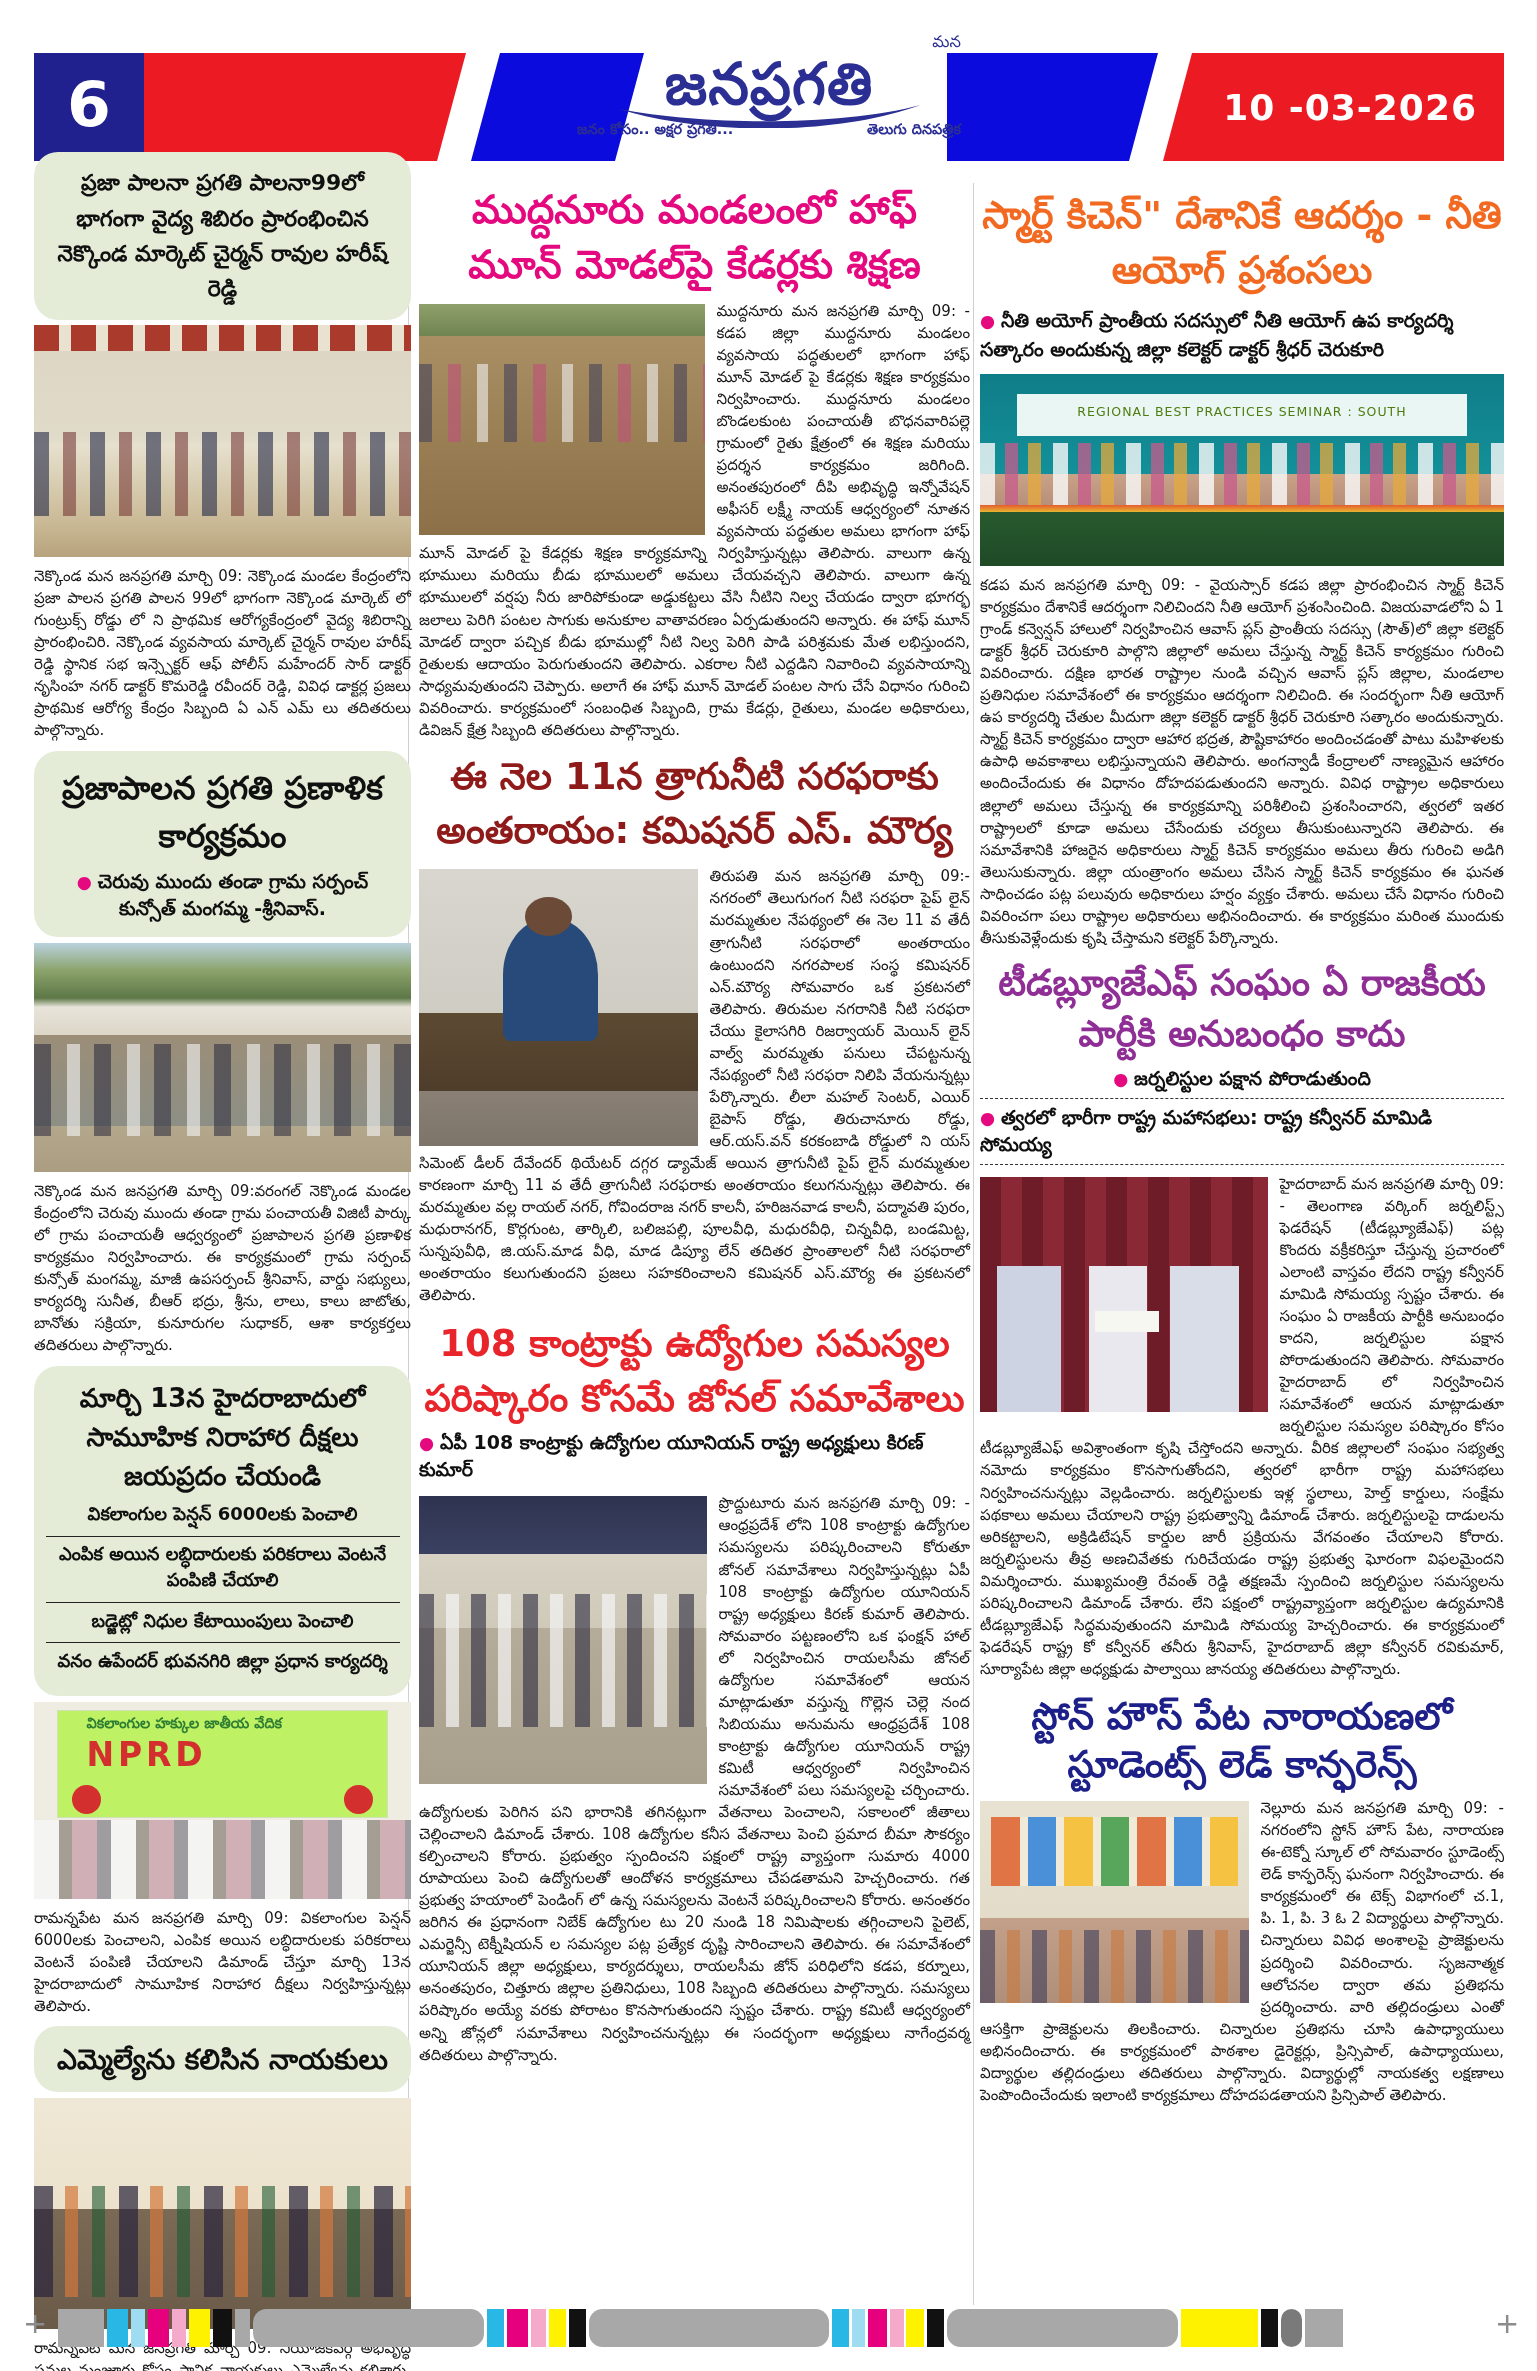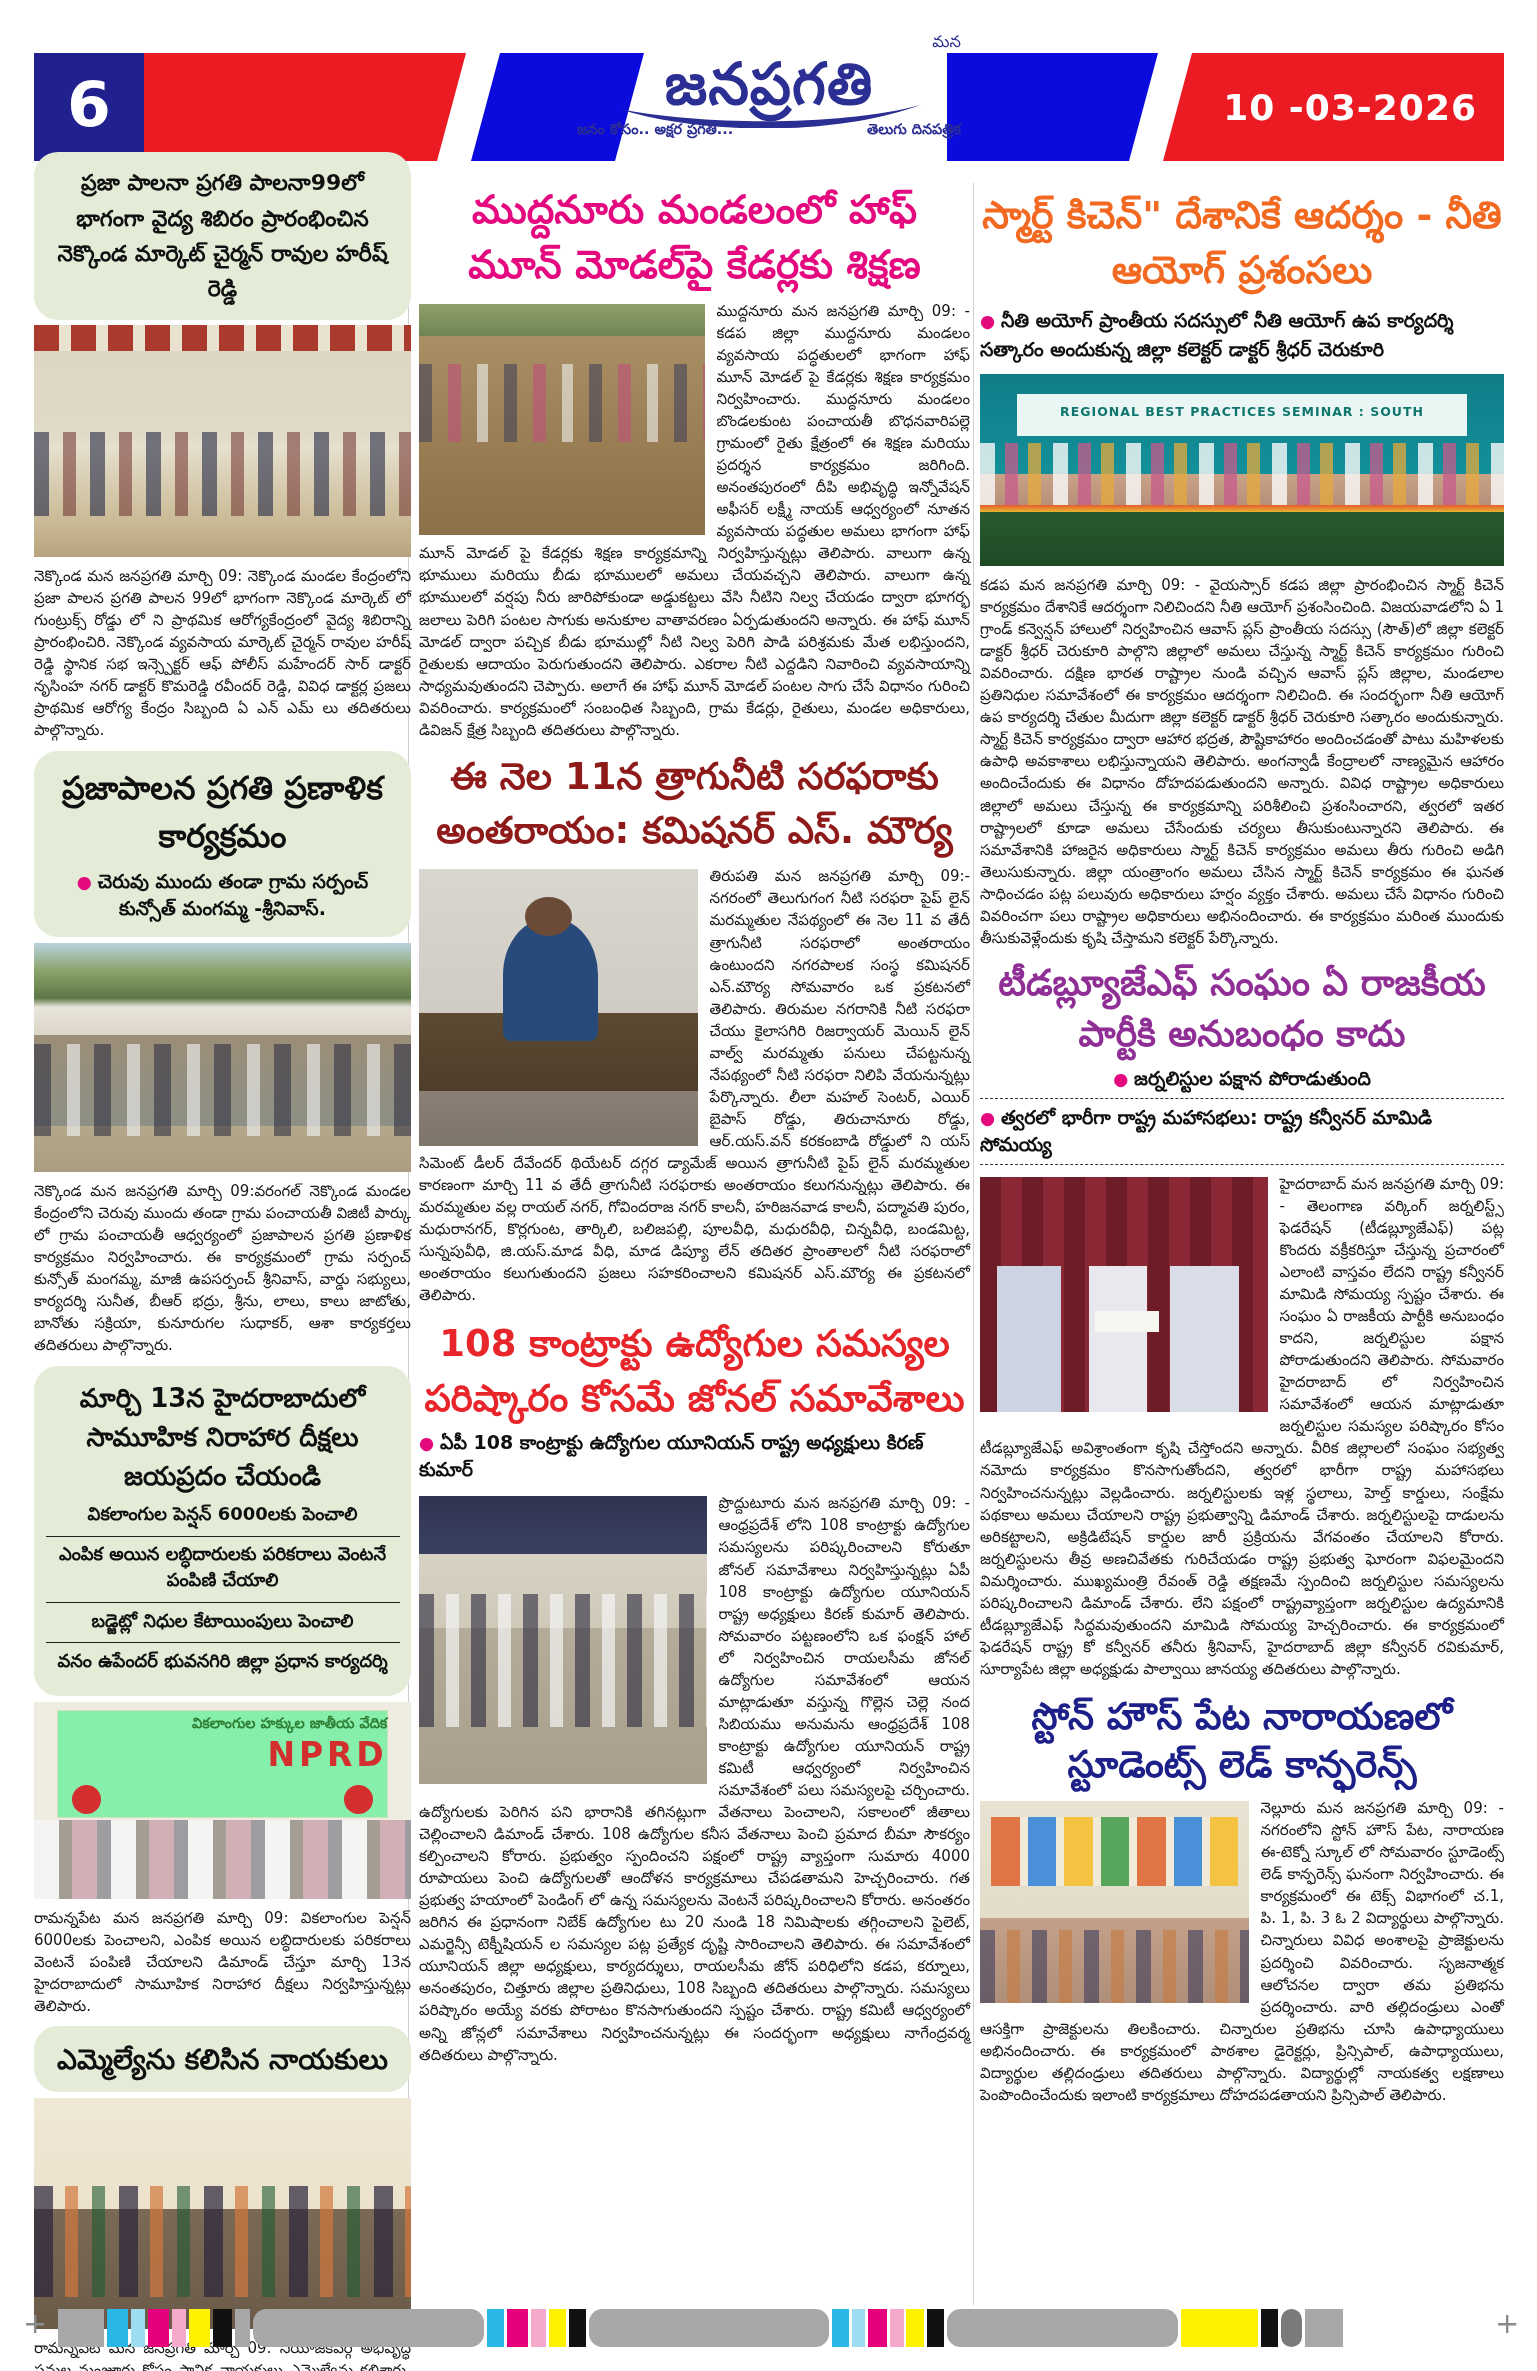--- a/index.html
+++ b/index.html
@@ -56,21 +56,21 @@
   
   .ph-tent{height:232px;background:linear-gradient(180deg,#a93a2c 0%,#b8473a 9%,#ddd6c4 9%,#e0dac8 48%,#e6e0cd 52%,#c9b894 86%,#b7a37e 100%);}
   .ph-tent::before{content:"";position:absolute;top:0;left:0;right:0;height:11%;
      background:repeating-linear-gradient(90deg,#a93a2c 0 25px,#e9e2d0 25px 37px);}
   .ph-tent::after{content:"";position:absolute;left:0;right:0;top:46%;height:36%;
      background:repeating-linear-gradient(90deg,rgba(35,40,70,.6) 0 15.4px,rgba(0,0,0,0) 15.4px 29px,rgba(110,45,45,.55) 29px 42px,rgba(0,0,0,0) 42px 56px);}
   .ph-outdoor{height:229px;background:linear-gradient(180deg,#b9d2de 0%,#8ba36b 12%,#5d7747 24%,#e8e4da 28%,#dcd6c8 40%,#9b8e78 40%,#8d8f85 80%,#b3a78c 80%,#ab9d80 100%);}
   .ph-outdoor::after{content:"";position:absolute;left:0;right:0;top:44%;height:40%;
      background:repeating-linear-gradient(90deg,rgba(40,40,60,.55) 0 17.3px,rgba(0,0,0,0) 17.3px 33px,rgba(245,245,245,.6) 33px 46px,rgba(0,0,0,0) 46px 60px);}
   .ph-nprd{height:197px;background:#efece2;}
-  .nprd-banner{position:absolute;top:4%;left:6%;right:6%;height:52%;background:#86efac;border:1.9px solid #cfe0bb;text-align:right;padding-top:3.8px;padding-left:29px;}
+  .nprd-banner{position:absolute;top:4%;left:6%;right:6%;height:52%;background:#bef264;border:1.9px solid #cfe0bb;text-align:left;padding-top:3.8px;padding-left:29px;}
   .nprd-line{color:#2e7d32;font-size:14.4px;font-weight:bold;}
   .nprd-logo{color:#d32f2f;font-size:33px;font-weight:bold;letter-spacing:3.8px;}
   .nprd-circle{position:absolute;width:29px;height:29px;border-radius:50%;background:#d32f2f;top:42%;}
   .ph-nprd::after{content:"";position:absolute;left:0;right:0;bottom:0;height:40%;
      background:repeating-linear-gradient(90deg,rgba(245,245,245,.9) 0 25px,rgba(90,80,70,.5) 25px 38px,rgba(200,160,170,.8) 38px 63px,rgba(60,60,80,.45) 63px 77px);}
   .ph-mla{height:231px;background:linear-gradient(180deg,#efe8d6 0%,#ece2cc 48%,#7a6a55 48%,#6a5a48 100%);}
   .ph-mla::after{content:"";position:absolute;left:0;right:0;top:38%;height:48%;
      background:repeating-linear-gradient(90deg,rgba(40,35,60,.7) 0 19px,rgba(0,0,0,0) 19px 31px,rgba(210,120,60,.7) 31px 44px,rgba(0,0,0,0) 44px 58px,rgba(30,90,50,.6) 58px 71px,rgba(0,0,0,0) 71px 85px);}
   .ph-field{width:286px;height:231px;background:linear-gradient(180deg,#8fa06b 0%,#6f8452 14%,#a98f63 14%,#9a7f55 58%,#8b7048 100%);}
   .ph-field::after{content:"";position:absolute;left:0;right:0;top:26%;height:34%;
@@ -78,21 +78,21 @@
   .ph-office{width:279px;height:277px;background:linear-gradient(180deg,#d9d6cf 0%,#cfccc4 52%,#5d4a33 52%,#4e3d2a 80%,#8a8075 80%,#7d746a 100%);}
   .ph-office::before{content:"";position:absolute;left:30%;top:18%;width:34%;height:44%;
      background:#274a7a;border-radius:46% 46% 8% 8%;}
   .ph-office::after{content:"";position:absolute;left:38%;top:10%;width:17%;height:14%;
      background:#6b4b38;border-radius:50%;}
   .ph-hall{width:288px;height:288px;background:linear-gradient(180deg,#2e3450 0%,#3a4060 20%,#d8d2c4 20%,#cfc9ba 46%,#b5ab99 46%,#a99f8d 100%);}
   .ph-hall::after{content:"";position:absolute;left:0;right:0;top:34%;height:46%;
      background:repeating-linear-gradient(90deg,rgba(40,40,60,.6) 0 15.4px,rgba(0,0,0,0) 15.4px 27px,rgba(245,245,245,.7) 27px 40px,rgba(0,0,0,0) 40px 52px);}
   .ph-stage{height:192px;background:linear-gradient(180deg,#0f7d88 0%,#139099 52%,#caa287 52%,#b8907a 68%,#e5572f 68%,#e8b72f 72%,#285a2e 72%,#1e4a26 100%);}
   .stage-banner{position:absolute;top:10%;left:7%;right:7%;height:22%;background:#eaf6f4;
-     color:#0f766e;font-size:12.5px;font-weight:bold;text-align:center;line-height:2.9;letter-spacing:1px;}
+     color:#4d7c0f;font-size:12.5px;font-weight:normal;text-align:center;line-height:2.9;letter-spacing:1px;}
   .ph-stage::after{content:"";position:absolute;left:0;right:0;top:36%;height:32%;
      background:repeating-linear-gradient(90deg,rgba(250,250,250,.8) 0 15.4px,rgba(0,0,0,0) 15.4px 25px,rgba(200,90,140,.75) 25px 38px,rgba(0,0,0,0) 38px 48px,rgba(230,170,60,.75) 48px 61px,rgba(0,0,0,0) 61px 73px);}
   .ph-cheque{width:288px;height:235px;background:repeating-linear-gradient(90deg,#6e1d28 0 21px,#8a2836 21px 42px);}
   .ph-cheque::after{content:"";position:absolute;left:0;right:0;bottom:0;height:62%;
      background:linear-gradient(90deg,rgba(0,0,0,0) 0 6%,#cdd3e2 6% 28%,rgba(0,0,0,0) 28% 38%,#e8e8ee 38% 58%,rgba(0,0,0,0) 58% 66%,#d9dde8 66% 90%,rgba(0,0,0,0) 90%);}
   .ph-cheque::before{content:"";position:absolute;left:40%;bottom:34%;width:22%;height:9%;background:#f7f7f2;z-index:1;}
   .ph-class{width:269px;height:202px;background:linear-gradient(180deg,#e8e2d2 0%,#e2dcc9 58%,#c2a08a 58%,#b08f7a 100%);}
   .ph-class::before{content:"";position:absolute;top:8%;left:4%;right:4%;height:34%;
      background:repeating-linear-gradient(90deg,#e07444 0 29px,#f2ead8 29px 37px,#4a90d9 37px 65px,#f2ead8 65px 73px,#f5c242 73px 102px,#f2ead8 102px 110px,#58a55c 110px 138px,#f2ead8 138px 146px);}
   .ph-class::after{content:"";position:absolute;left:0;right:0;bottom:0;height:36%;

